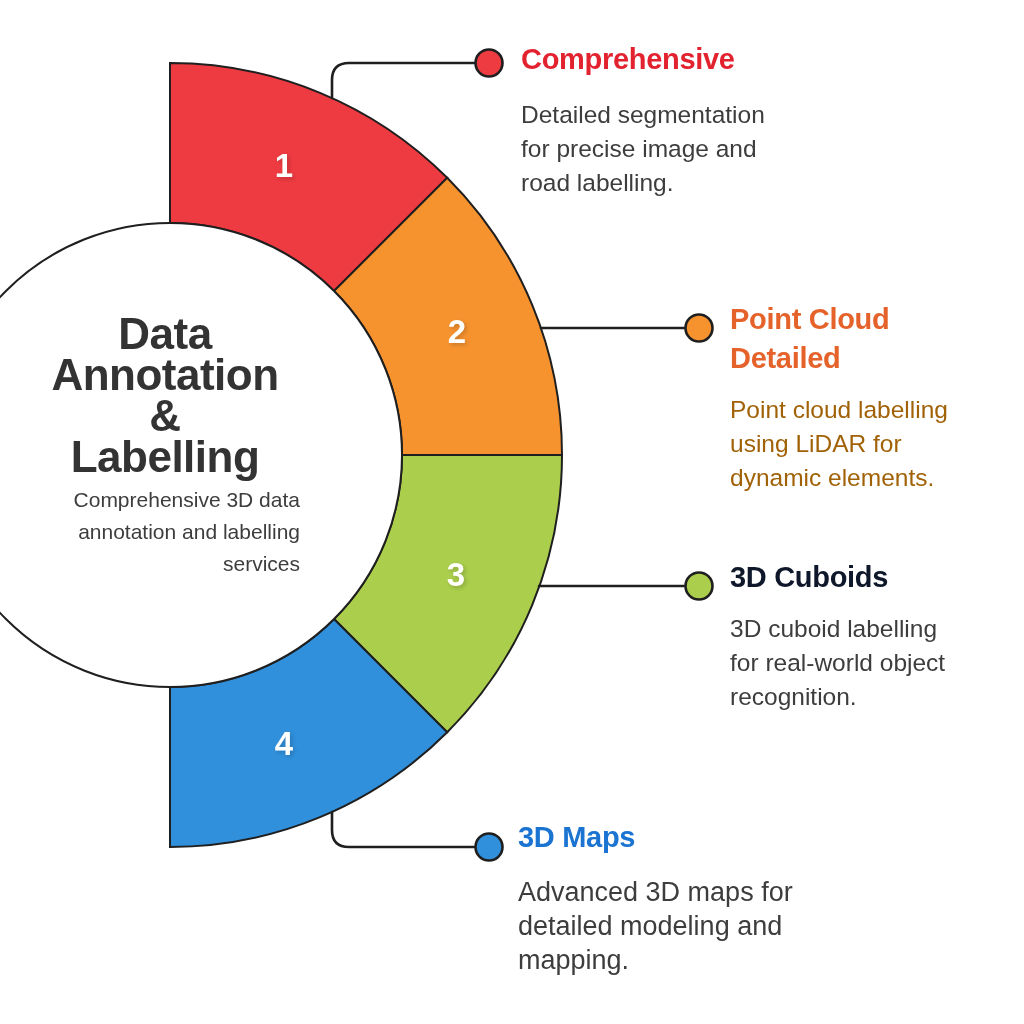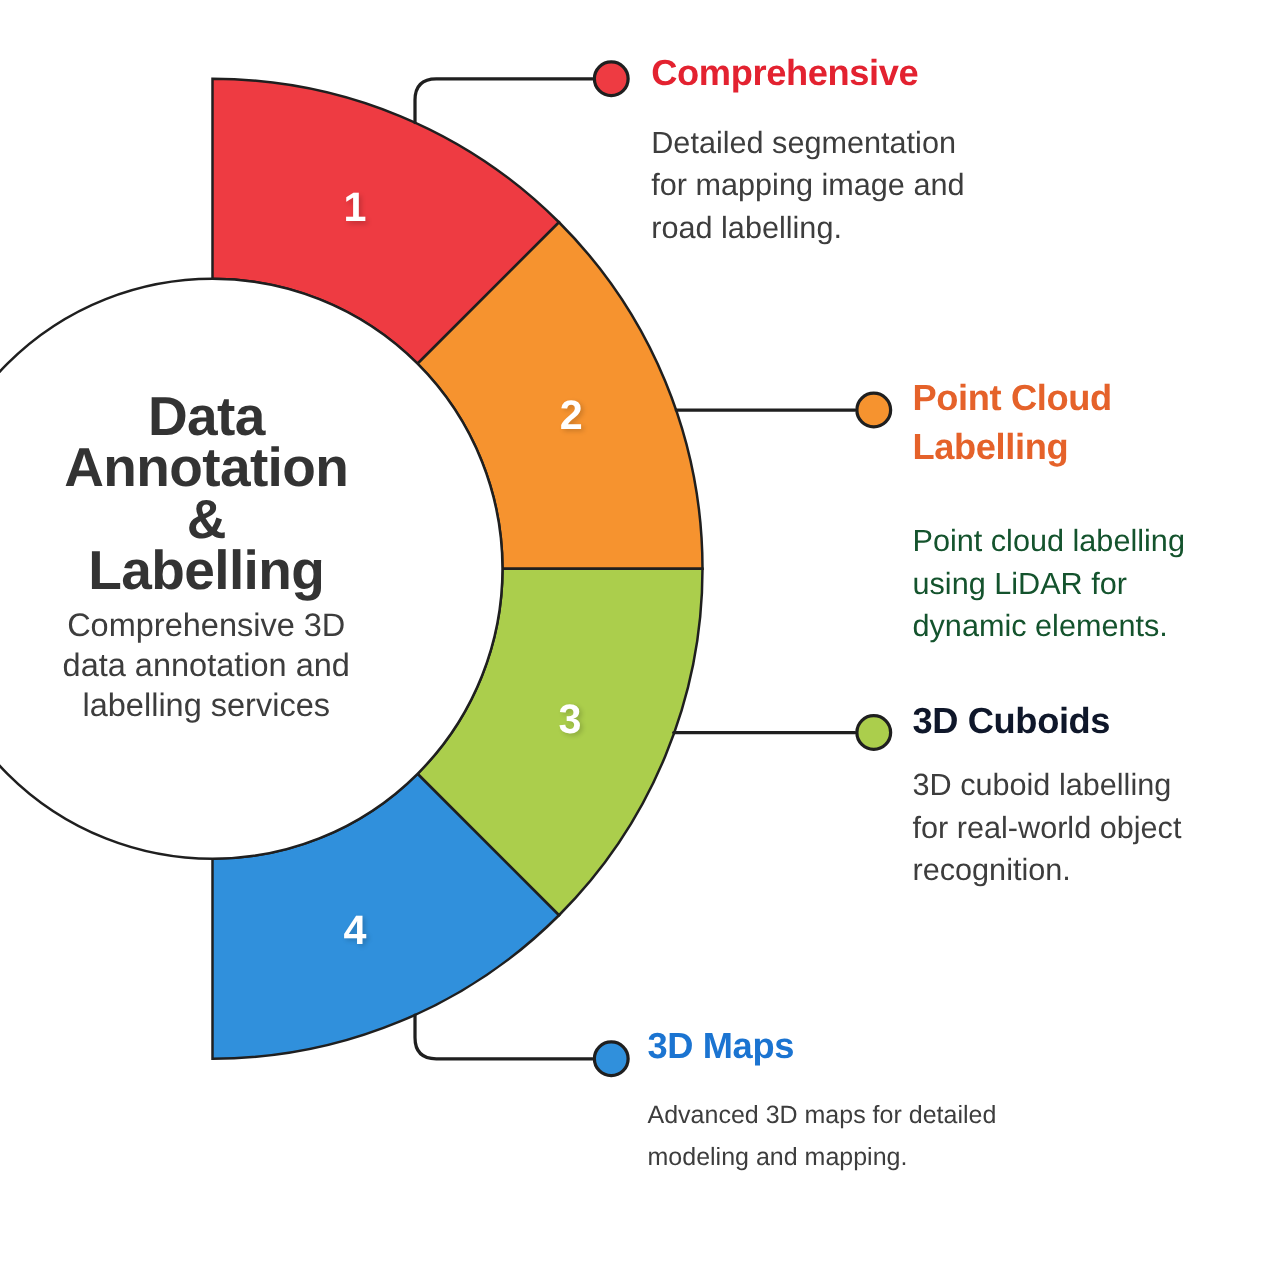--- a/index.html
+++ b/index.html
@@ -17,36 +17,36 @@
     color:#ffffff;font-weight:bold;font-size:33px;
     text-shadow:2px 2px 4px rgba(0,0,0,0.18);
   }
   .center-title{
     position:absolute;left:0;top:313px;width:330px;
     text-align:center;font-weight:bold;font-size:44px;line-height:41px;
     white-space:pre-line;letter-spacing:-0.5px;
   }
   .center-subtitle{
     position:absolute;left:30px;top:484px;width:270px;
-    text-align:center;font-size:26px;line-height:32px;
+    text-align:right;font-size:21px;line-height:32px;
   }
   .callout-title{
     position:absolute;font-weight:bold;font-size:29px;line-height:39px;letter-spacing:-0.3px;
   }
   .callout-desc{
     position:absolute;font-size:24.5px;line-height:34px;
   }
   .ct-1{left:521px;top:40px;width:300px;}
   .cd-1{left:521px;top:98px;width:268px;}
   .ct-2{left:730px;top:300px;width:205px;}
   .cd-2{left:730px;top:393px;width:220px;}
   .ct-3{left:730px;top:558px;width:260px;}
   .cd-3{left:730px;top:612px;width:232px;}
   .ct-4{left:518px;top:818px;width:260px;}
-  .cd-4{left:518px;top:875px;width:288px;font-size:20px;}
+  .cd-4{left:518px;top:875px;width:288px;font-size:27px;}
 </style>
 </head>
 <body>
 
 <div class="stage">
 
   <svg class="layer" width="1024" height="1024" viewBox="0 0 1024 1024">
 
     <path class="seg" d="M 170 63 A 392 392 0 0 1 447.2 177.8 L 334 291 A 232 232 0 0 0 170 223 Z" style="fill: rgb(238, 59, 66);"></path>
     <path class="seg" d="M 447.2 177.8 A 392 392 0 0 1 562 455 L 402 455 A 232 232 0 0 0 334 291 Z" style="fill: rgb(246, 147, 47);"></path>
@@ -70,24 +70,24 @@
   <div class="seg-number" style="left:457px;top:332px;">2</div>
   <div class="seg-number" style="left:456px;top:575px;">3</div>
   <div class="seg-number" style="left:284px;top:744px;">4</div>
 
   <div class="center-title" style="color: rgb(51, 51, 51);">Data Annotation
 &amp;
 Labelling</div>
   <div class="center-subtitle" style="color: rgb(61, 61, 61);">Comprehensive 3D data annotation and labelling services</div>
 
   <div class="callout-title ct-1" style="color: rgb(227, 34, 48);">Comprehensive</div>
-  <div class="callout-desc cd-1" style="color: rgb(61, 61, 61);">Detailed segmentation for mapping image and road labelling.</div>
+  <div class="callout-desc cd-1" style="color: rgb(61, 61, 61);">Detailed segmentation for precise image and road labelling.</div>
 
-  <div class="callout-title ct-2" style="color: rgb(229, 98, 42);">Point Cloud Labelling</div>
-  <div class="callout-desc cd-2" style="color: #14532d; margin-top: 24px;">Point cloud labelling using LiDAR for dynamic elements.</div>
+  <div class="callout-title ct-2" style="color: rgb(229, 98, 42);">Point Cloud Detailed</div>
+  <div class="callout-desc cd-2" style="color: #a16207;">Point cloud labelling using LiDAR for dynamic elements.</div>
 
   <div class="callout-title ct-3" style="color: #0f172a;">3D Cuboids</div>
   <div class="callout-desc cd-3" style="color: rgb(61, 61, 61);">3D cuboid labelling for real-world object recognition.</div>
 
   <div class="callout-title ct-4" style="color: rgb(27, 116, 209);">3D Maps</div>
   <div class="callout-desc cd-4" style="color: rgb(61, 61, 61);">Advanced 3D maps for detailed modeling and mapping.</div>
 
 </div>
 
 </body></html>

